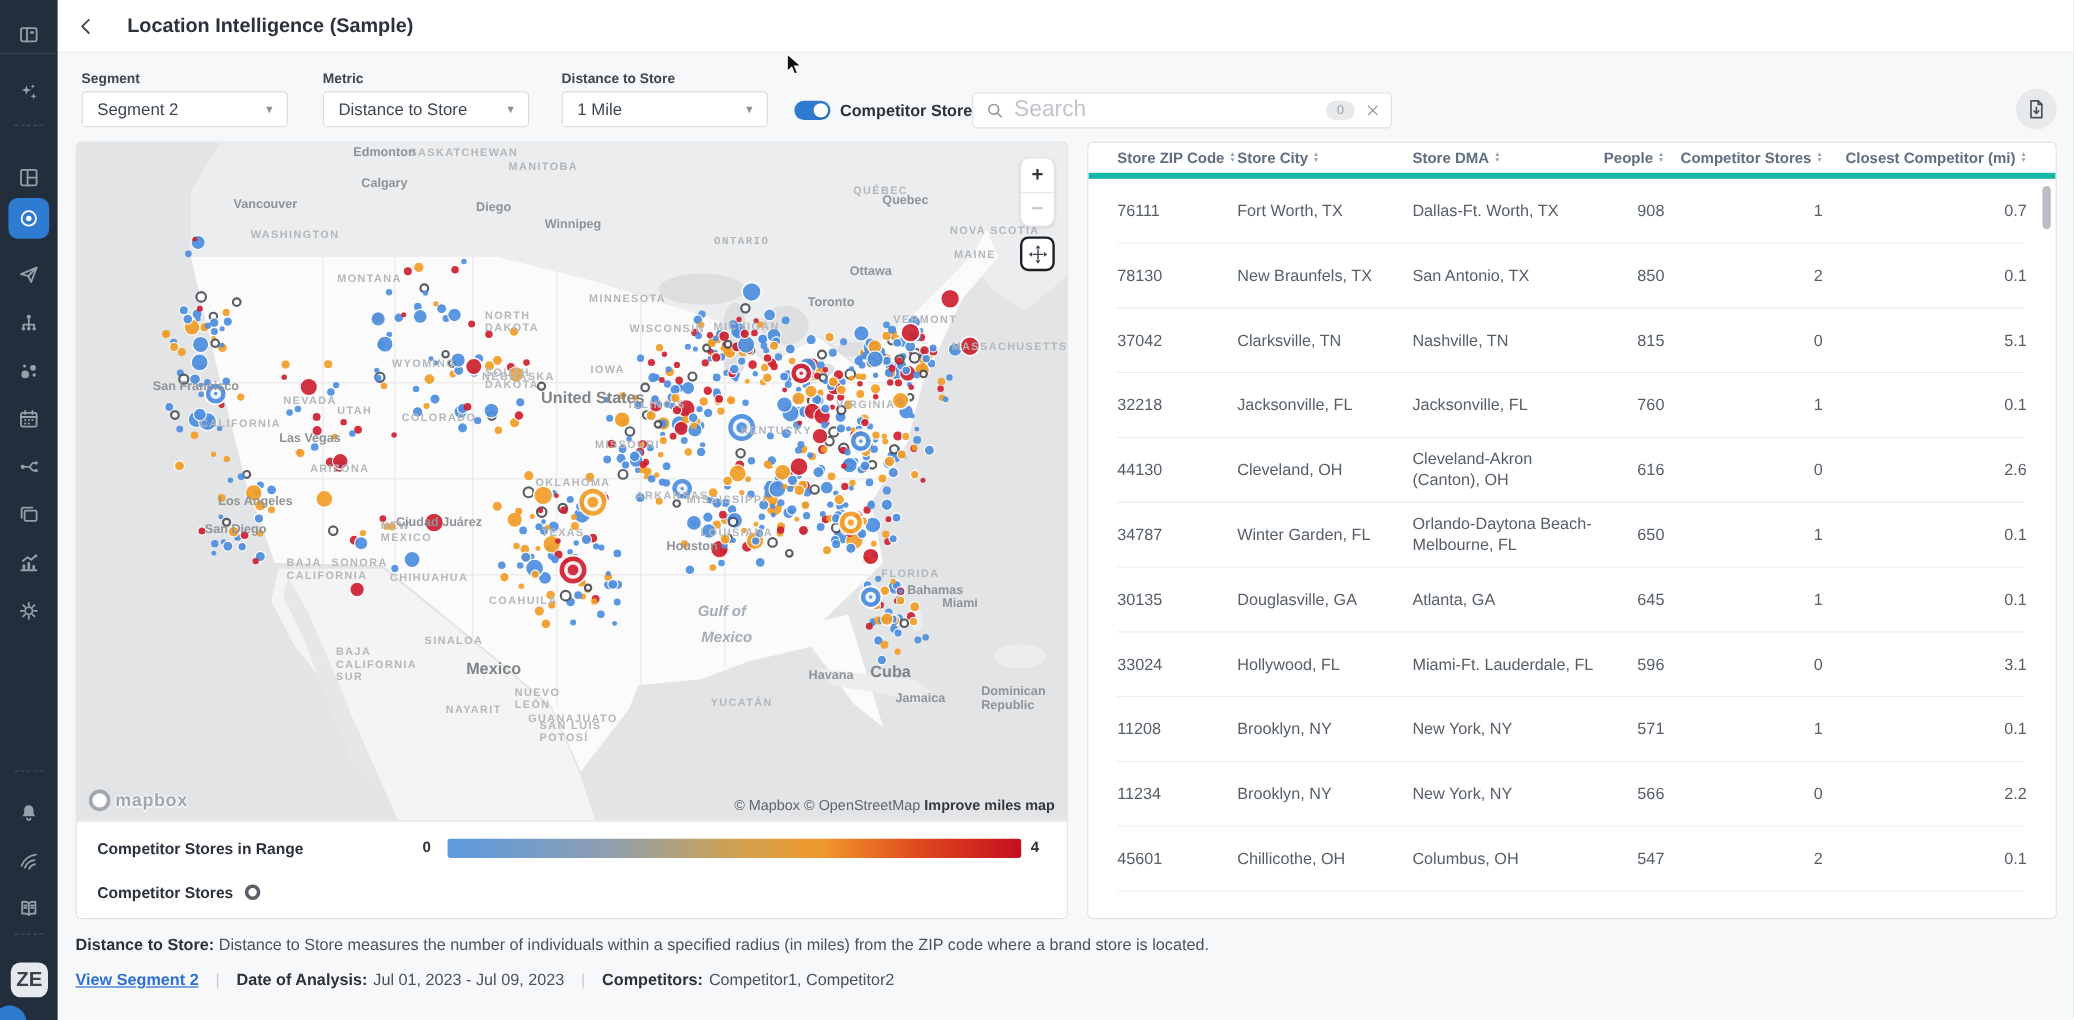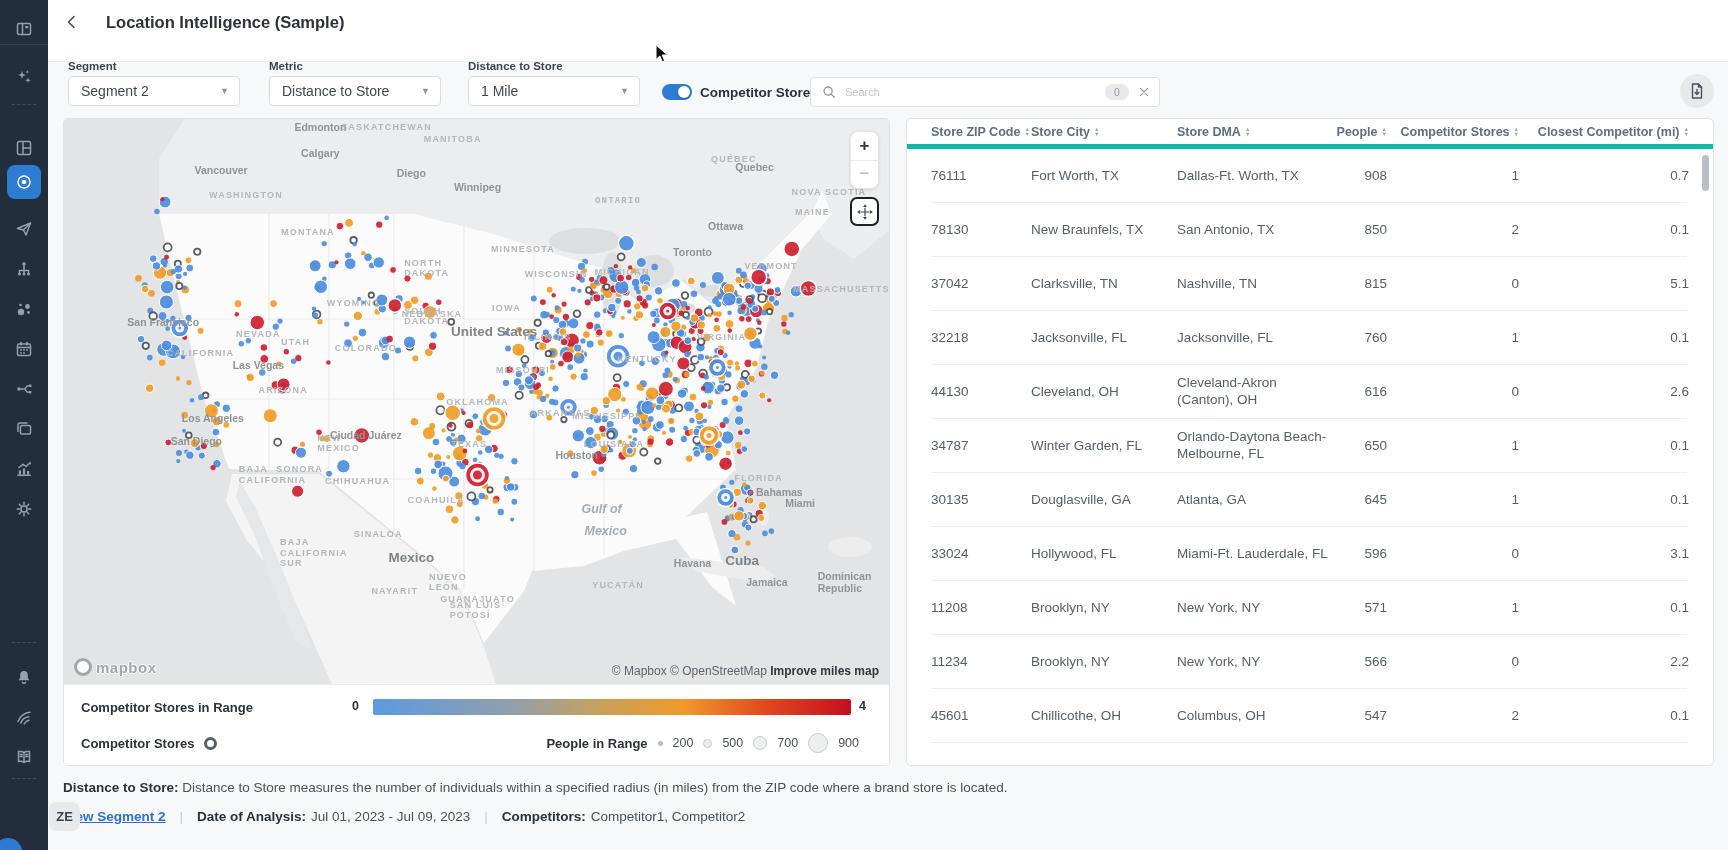--- a/index.html
+++ b/index.html
@@ -12,40 +12,40 @@
   #sidebar{left:0;top:0;width:48px;height:850px;background:#232e3d;z-index:30;}
   .sb-item{position:absolute;left:0;width:48px;height:34px;display:flex;align-items:center;justify-content:center;cursor:pointer;}
   .sb-active{position:absolute;left:7px;width:34px;height:34px;background:#2e7bd2;border-radius:8px;display:flex;align-items:center;justify-content:center;}
   .sb-div{position:absolute;left:0;width:48px;border-top:1px solid #39424f;}
   .sb-div.dash{left:12px;width:24px;border-top:1px dashed #425061;}
   .icn{width:18px;height:18px;stroke:#95a0ab;fill:none;stroke-width:1.5;stroke-linecap:round;stroke-linejoin:round;}
   .icn .f{fill:#95a0ab;stroke:none;}
   .icn.wh{stroke:#fff;} .icn.wh .f{fill:#fff;}
   .icnD{stroke:#3f4650;} .icnD .f{fill:#3f4650;}
   #avatar{left:9px;top:802px;width:31px;height:29px;background:#e7eaed;border-radius:8px;
-          display:flex;align-items:center;justify-content:center;font-size:13px;font-weight:bold;color:#39424e;cursor:pointer;margin-left:40px;}
+          display:flex;align-items:center;justify-content:center;font-size:17px;font-weight:bold;color:#39424e;cursor:pointer;}
   #chat-bubble{left:-6px;top:838px;width:28px;height:28px;border-radius:50%;background:#2f7ad1;}
 
   
-  #topbar{left:48px;top:0;width:1680px;height:62px;background:#fff;border-bottom:1px solid #e9ebee;z-index:20;padding-left:24px;}
+  #topbar{left:48px;top:0;width:1680px;height:44px;background:#fff;border-bottom:1px solid #e9ebee;z-index:20;padding-left:24px;}
   #back-btn{left:12px;top:10px;width:24px;height:24px;display:flex;align-items:center;justify-content:center;cursor:pointer;}
   #page-title{left:58px;top:0;height:44px;line-height:44px;font-size:16.5px;font-weight:700;color:#2b323b;}
 
   
   .flabel{font-size:11.5px;font-weight:700;color:#3e4650;}
   .dropdown{position:absolute;width:172px;height:30px;background:#fff;border:1px solid #d9dde2;border-radius:4px;
             display:flex;align-items:center;padding:0 10px 0 12px;cursor:pointer;}
   .dropdown .val{flex:1;font-size:14px;color:#3f4750;}
   .caret{font-size:9px;color:#8b939d;}
   #toggle{width:30px;height:16px;border-radius:9px;background:#2e7bd2;position:absolute;cursor:pointer;}
   #toggle .knob{position:absolute;right:2px;top:2px;width:12px;height:12px;border-radius:50%;background:#fff;box-shadow:0 1px 2px rgba(0,0,0,.25);}
   #toggle-label{font-size:13.5px;font-weight:700;color:#2b323b;}
   #searchbox{left:810px;top:77px;width:350px;height:30px;background:#fff;border:1px solid #dde1e5;border-radius:4px;
              display:flex;align-items:center;padding:0 8px 0 10px;}
-  #searchbox input{flex:1;border:none;outline:none;font-size:11px;color:#15803d;font-family:"Liberation Sans",sans-serif;background:transparent;margin-left:6px;}
+  #searchbox input{flex:1;border:none;outline:none;font-size:19px;color:#15803d;font-family:"Liberation Sans",sans-serif;background:transparent;margin-left:6px;}
   #searchbox input::placeholder{color:#c0c5cb;}
   #search-count{min-width:24px;height:16px;border-radius:9px;background:#e8e9eb;color:#9aa0a6;font-size:10.5px;
                 display:flex;align-items:center;justify-content:center;padding:0 6px;margin-right:8px;}
   #download-btn{left:1680px;top:74px;width:34px;height:34px;border-radius:50%;background:#e7e9ea;
                 display:flex;align-items:center;justify-content:center;cursor:pointer;}
 
   
   #map-card{left:63px;top:118px;width:827px;height:648px;background:#fff;border:1px solid #e0e3e7;border-radius:5px;overflow:hidden;}
   #map-area{position:absolute;left:0;top:0;width:827px;height:565px;background:#e2e4e6;overflow:hidden;cursor:grab;}
   .map-label{position:absolute;transform:translate(-50%,-50%);white-space:nowrap;pointer-events:none;}
@@ -1283,31 +1283,20 @@
 
     <div id="legend">
       <div class="leg-label abs" style="left:17px;top:15px">Competitor Stores in Range</div>
       <div id="grad-min">0</div>
       <div id="grad-bar" style="background: linear-gradient(90deg, rgb(91, 154, 224) 0%, rgb(143, 159, 176) 28%, rgb(201, 161, 88) 48%, rgb(240, 153, 43) 65%, rgb(224, 74, 29) 82%, rgb(196, 15, 31) 100%);"></div>
       <div id="grad-max">4</div>
       <div class="abs" style="left:17px;top:51px;display:flex;align-items:center;gap:10px">
         <span class="leg-label">Competitor Stores</span>
         <span id="comp-ring"></span>
       </div>
-      <div id="people-row">
-        <span class="leg-label">People in Range</span>
-      <span class="pcircle" style="width: 5px; height: 5px; background: rgb(185, 189, 194); border: none;"></span>
-          <span class="psize-label">200</span>
-          <span class="pcircle" style="width: 9px; height: 9px;"></span>
-          <span class="psize-label">500</span>
-          <span class="pcircle" style="width: 14px; height: 14px;"></span>
-          <span class="psize-label">700</span>
-          <span class="pcircle" style="width: 20px; height: 20px;"></span>
-          <span class="psize-label">900</span>
-        </div>
     </div>
   </div>
 
   <div id="table-card" class="abs">
     <div id="thead" class="tgrid">
         <div class="th">
           <span>Store ZIP Code</span>
           <span class="sort">
             <span>▲</span>
             <span>▼</span>

